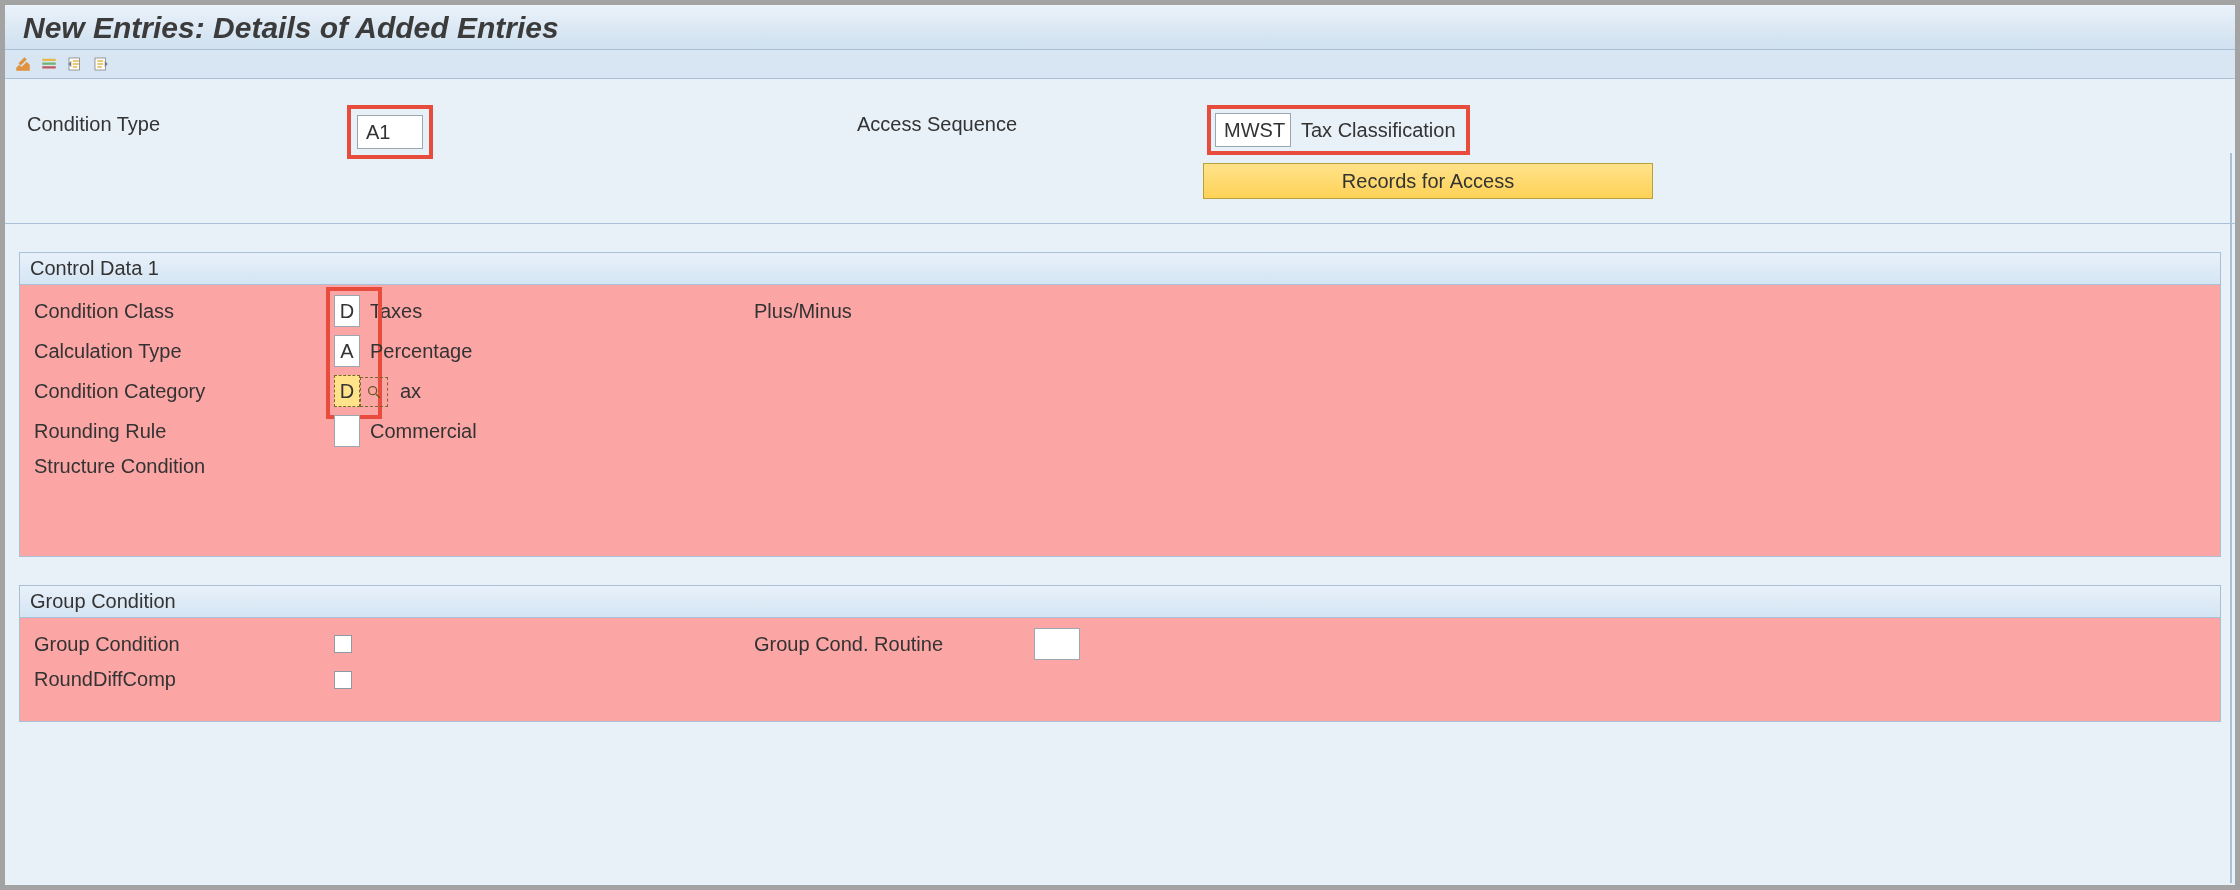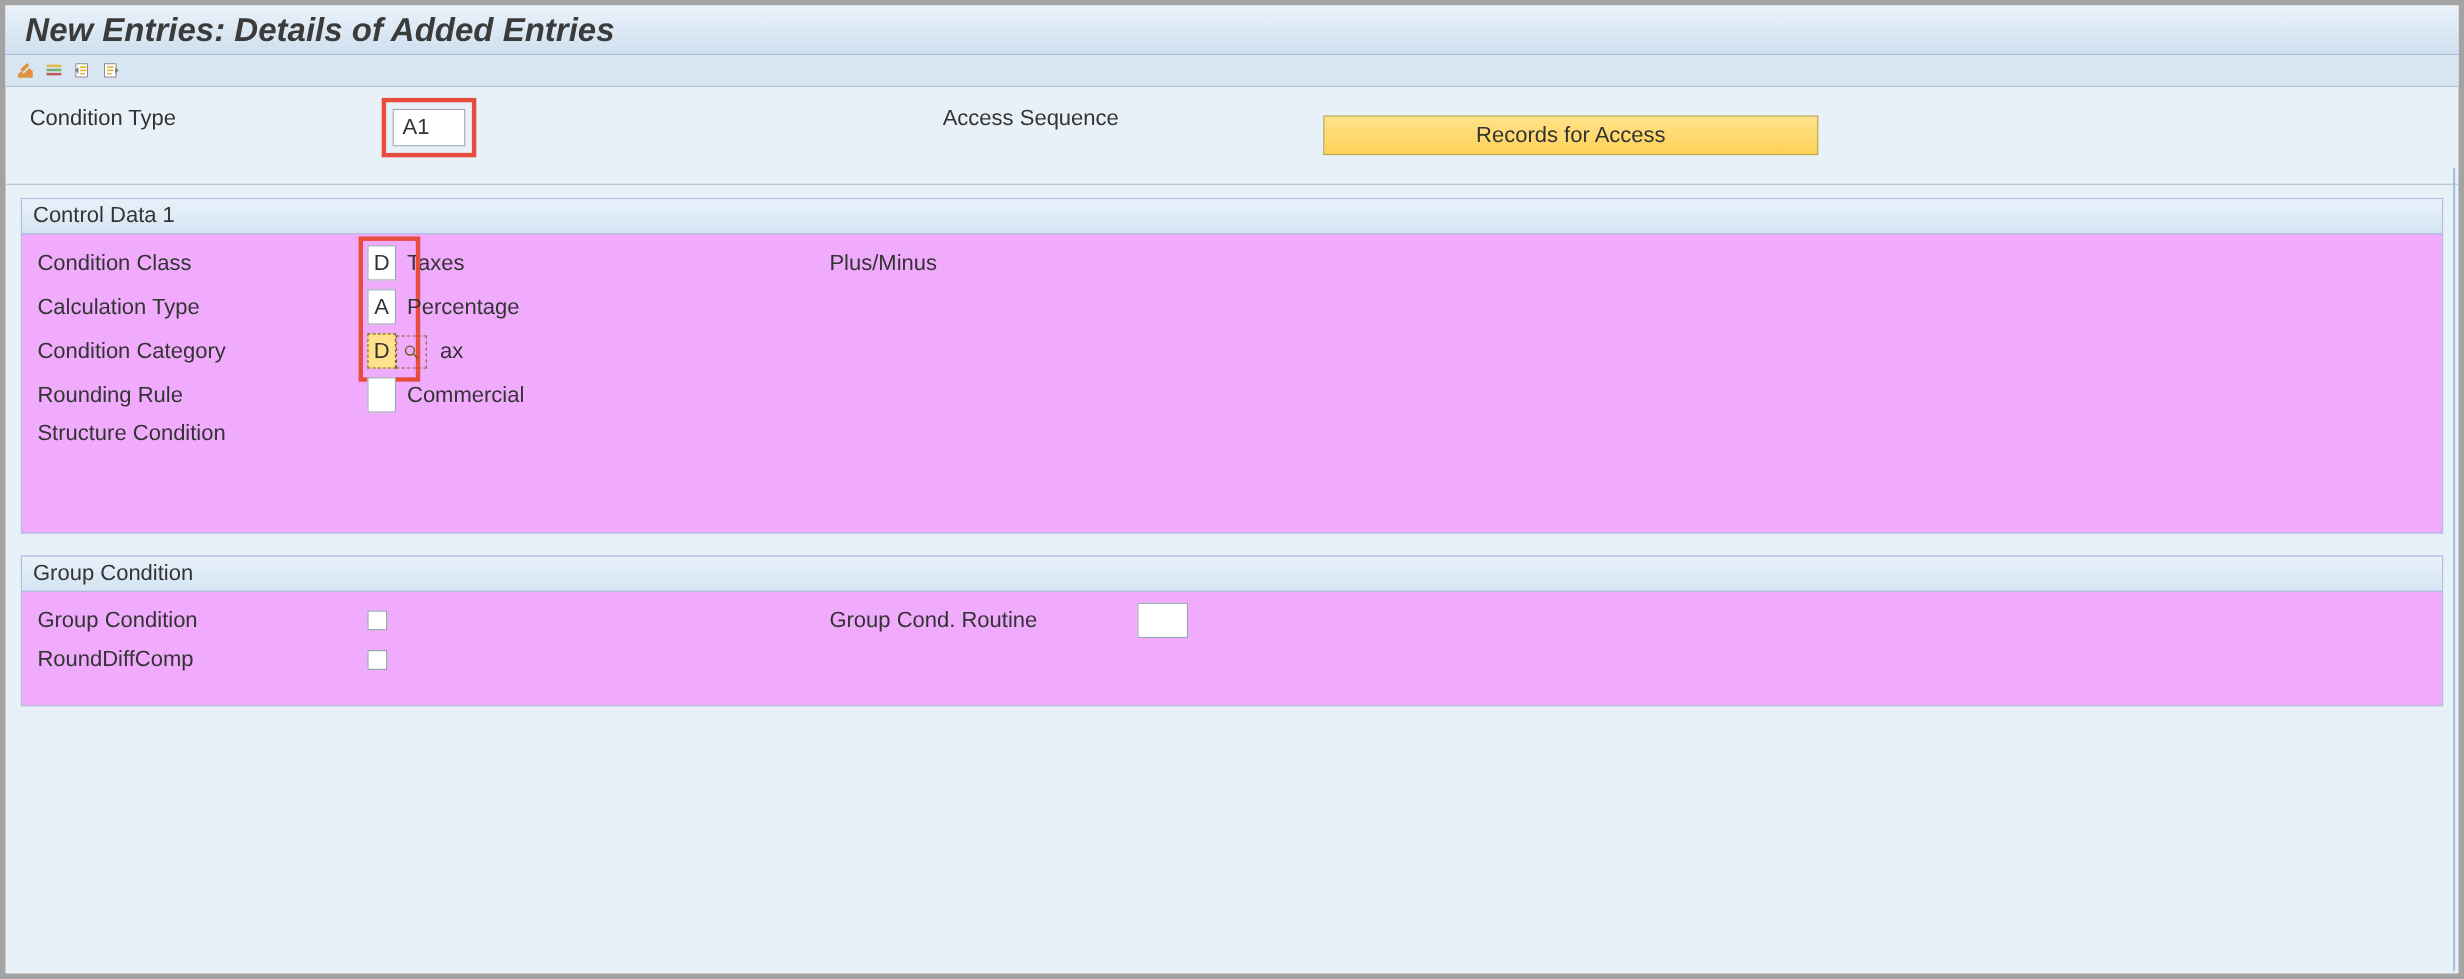--- a/index.html
+++ b/index.html
@@ -47,20 +47,21 @@
   .tb-btn svg { width: 18px; height: 18px; }
 
   
   .header-area {
     padding: 18px 22px 24px 22px;
     display: grid;
     grid-template-columns: 300px 450px 370px 500px;
     column-gap: 20px;
     align-items: start;
     border-bottom: 1px solid #a9c0d6;
+    margin-top: 16px;
   }
   .label { color: #333; }
   .cond-type-group {
     display: flex;
     gap: 2px;
     border: 4px solid #e74c3c;
     padding: 6px 6px;
     width: fit-content;
     margin-top: -8px;
   }
@@ -104,23 +105,23 @@
   }
   .records-btn-wrap {
     margin-top: 8px;
     width: 398px;
     margin-left: -4px;
   }
   .records-btn { width: 450px; }
 
   
   .section {
-    margin: 12px 14px 20px 14px;
+    margin: 28px 14px 20px 14px;
     border: 1px solid #a9c0d6;
-    background: #f0abfc;
+    background: #fca5a5;
   }
   .section-header {
     background: linear-gradient(#e8f1fa, #d4e5f3);
     border-bottom: 1px solid #a9c0d6;
     padding: 4px 10px;
     font-size: 20px;
     color: #333;
   }
   .section-body {
     padding: 10px 14px;
@@ -245,20 +246,24 @@
 
   <div class="header-area">
     <div class="label">Condition Type</div>
     <div>
       <div class="cond-type-group">
         <span class="input-box w-60">A1</span>
       </div>
     </div>
     <div class="label" style="padding-left:40px;">Access Sequence</div>
     <div>
+      <div class="access-seq-group">
+        <span class="input-box w-76">MWST</span>
+        <span class="ro-text">Tax Classification</span>
+      </div>
       <div class="records-btn-wrap">
         <div class="btn-yellow records-btn">Records for Access</div>
       </div>
     </div>
   </div>
 
   <div class="section">
     <div class="section-header">Control Data 1</div>
     <div class="section-body">
 

